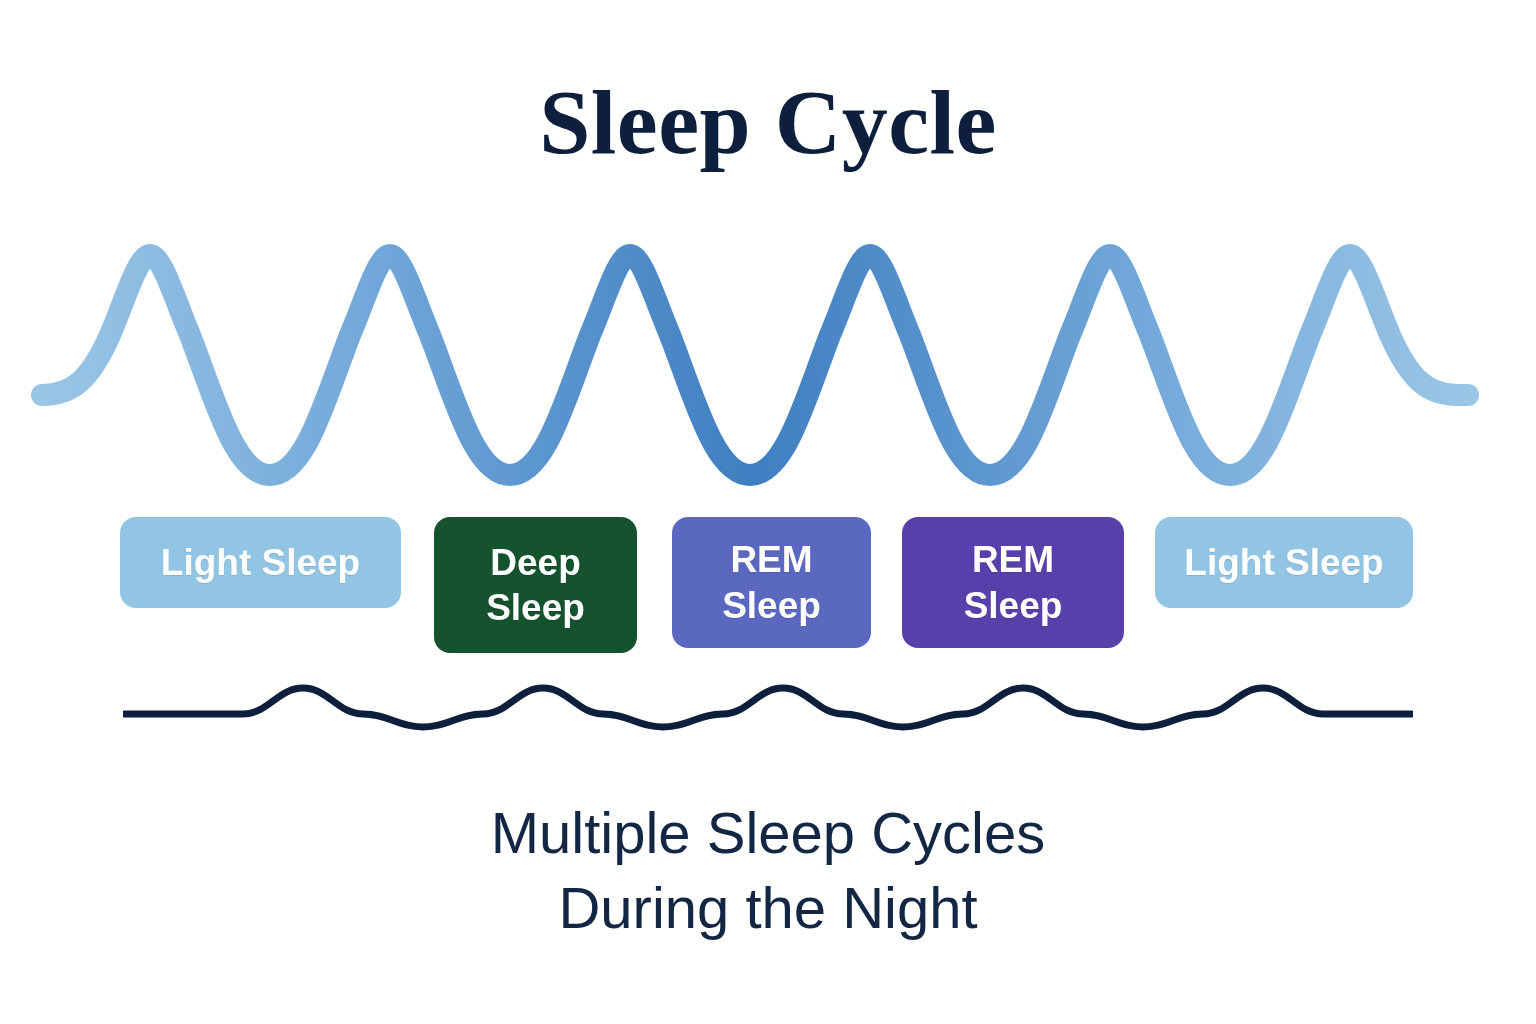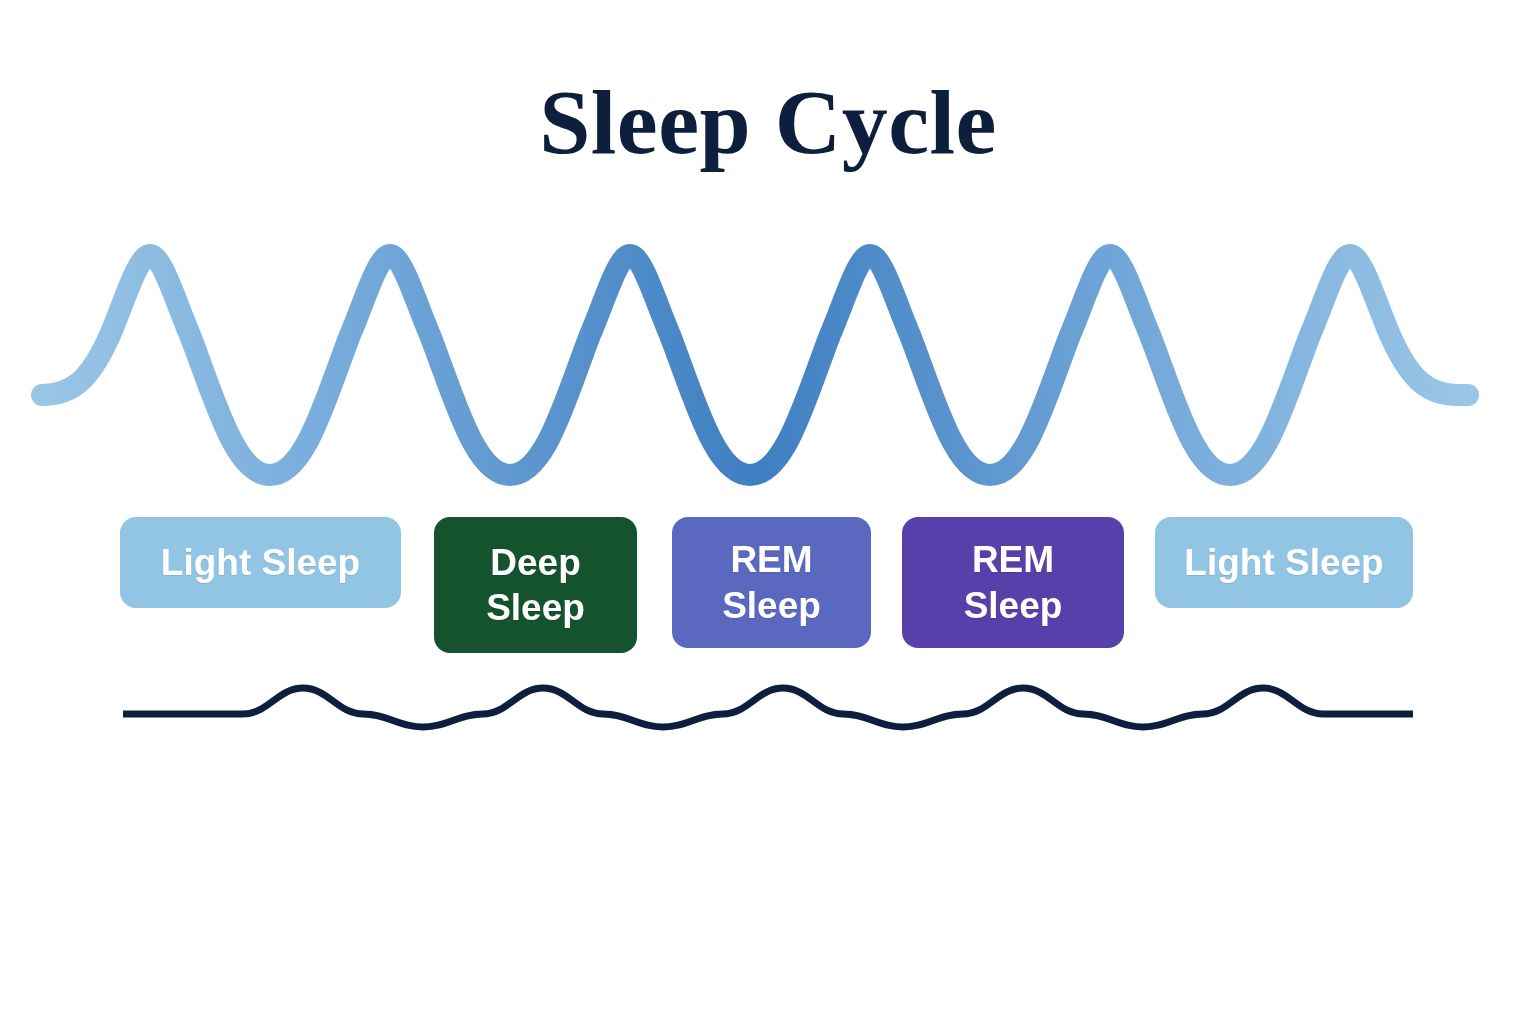--- a/index.html
+++ b/index.html
@@ -196,14 +196,16 @@
                C 988,38 998,12 1023,12
                C 1048,12 1058,38 1083,38
                C 1108,38 1118,51 1143,51
                C 1168,51 1178,38 1203,38
                C 1228,38 1238,12 1263,12
                C 1288,12 1298,38 1323,38
                L 1413,38"></path>
     </svg>
   </div>
 
+  <div id="caption">Multiple Sleep Cycles
+During the Night</div>
 
 </div>
 
 </body></html>

